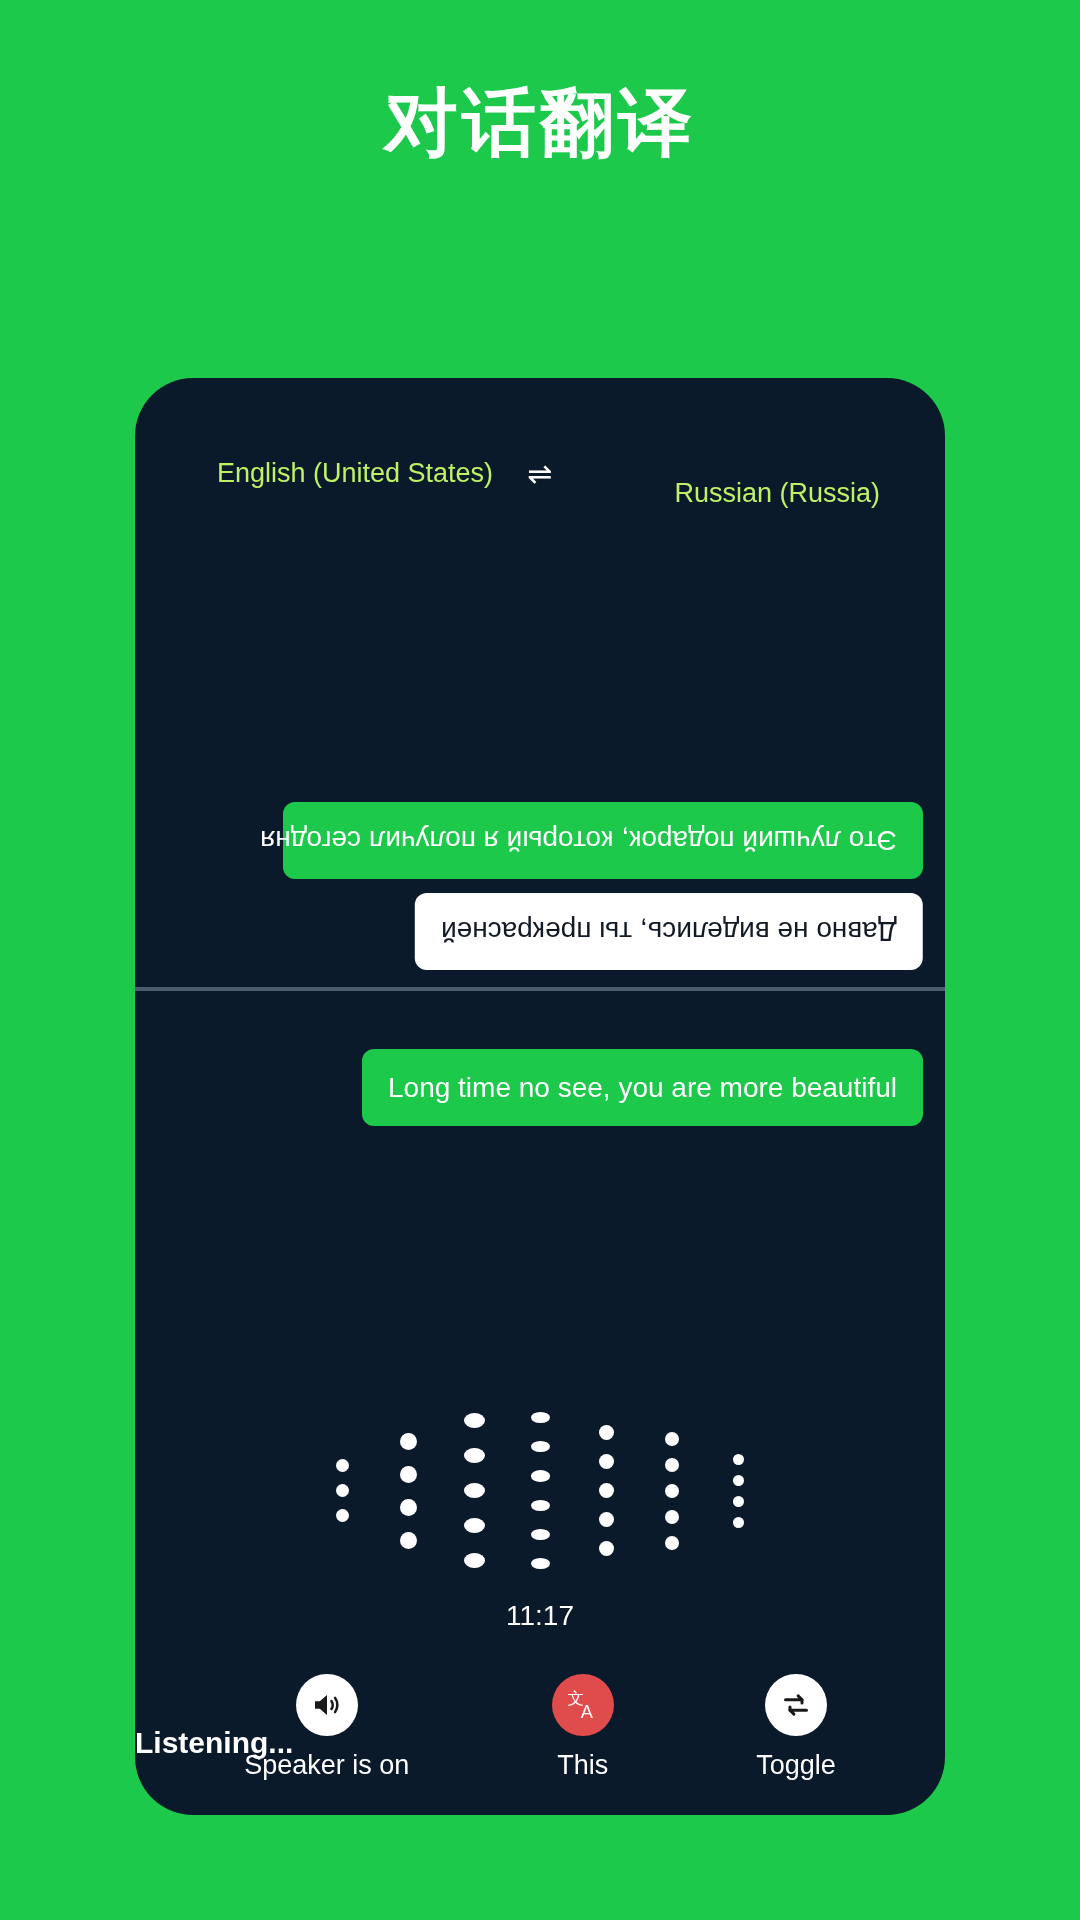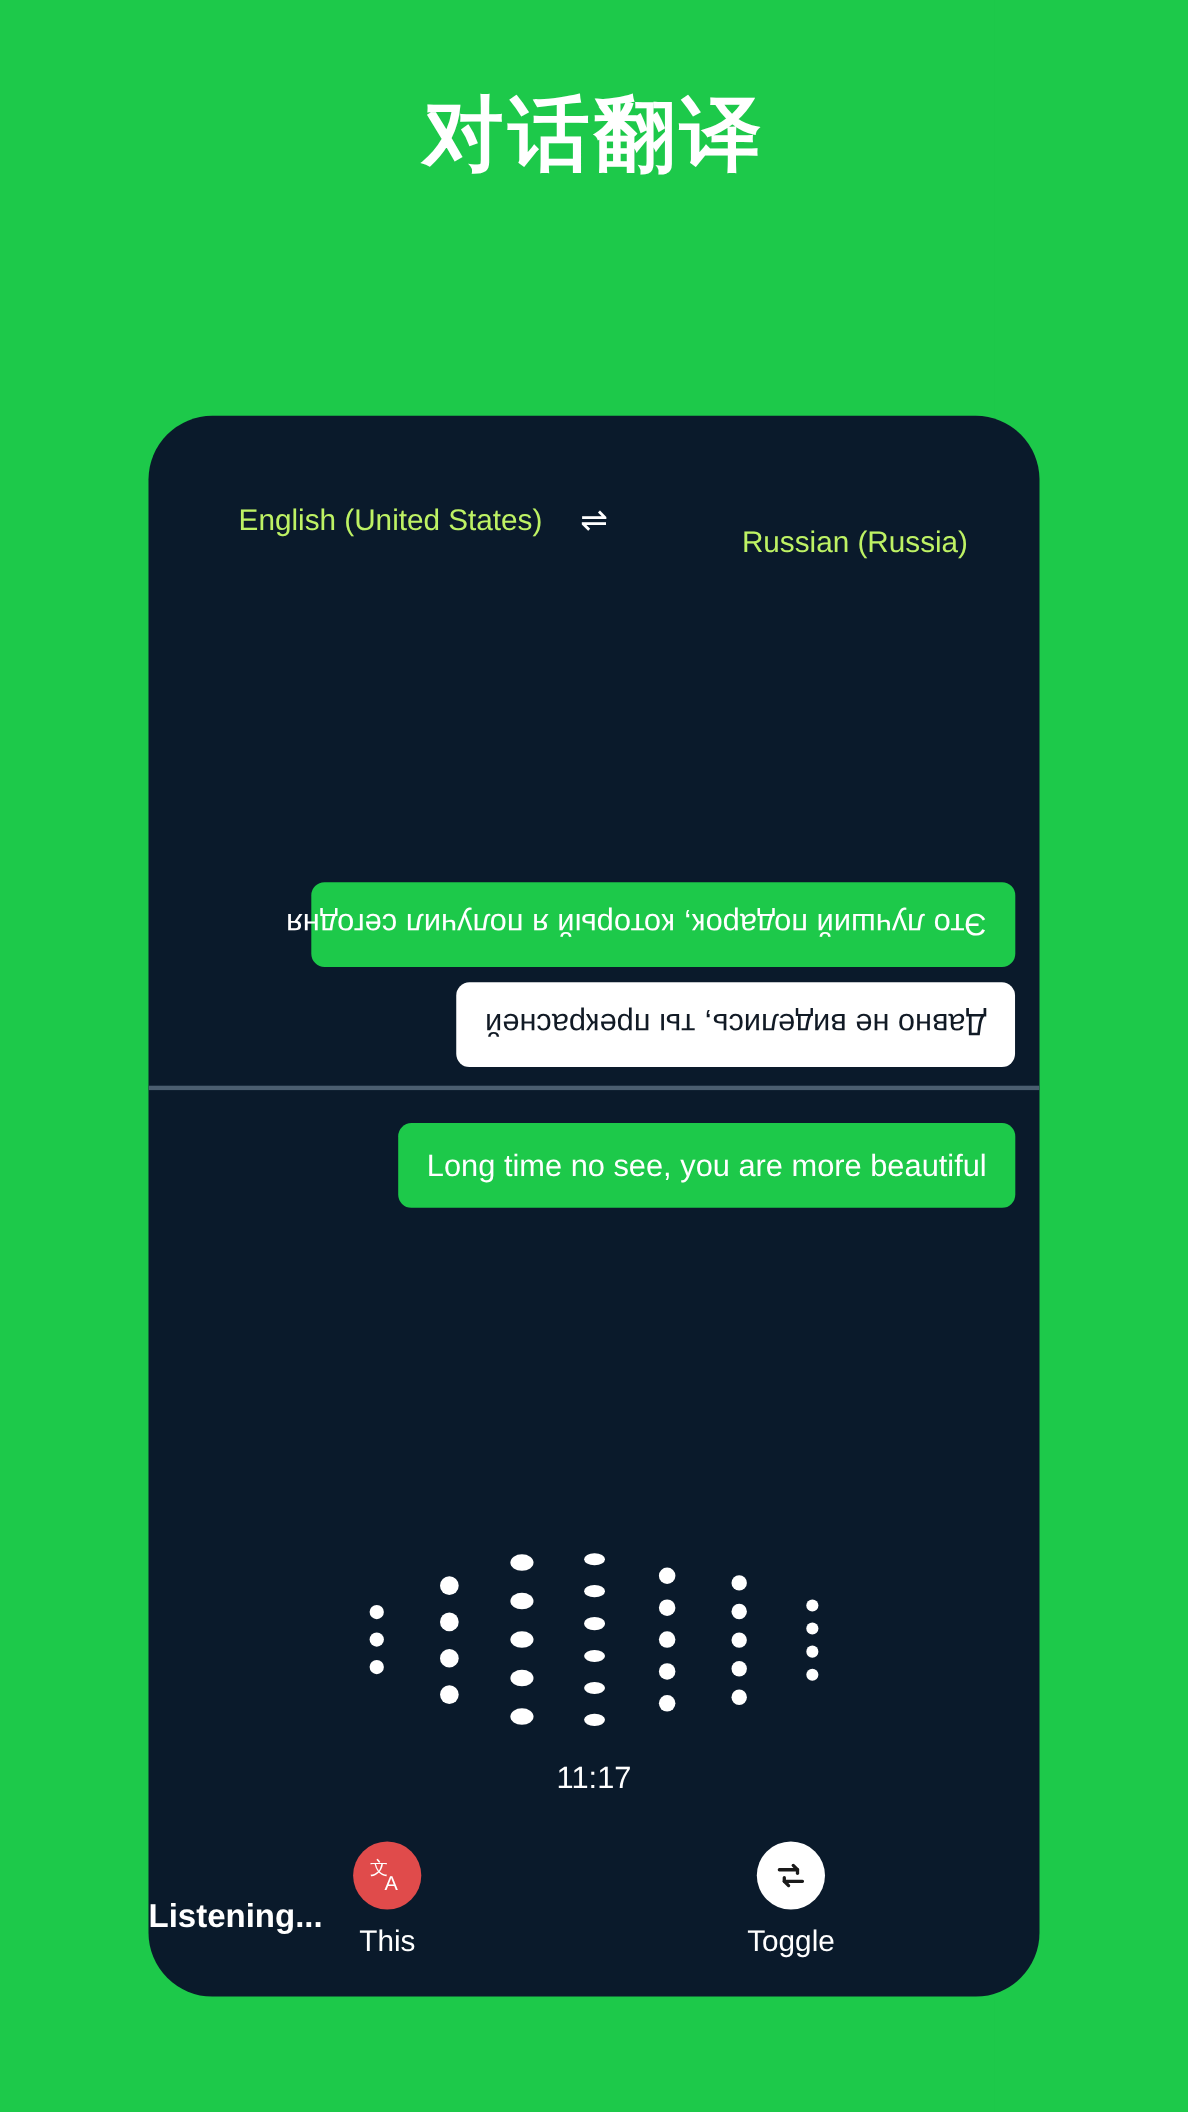--- a/index.html
+++ b/index.html
@@ -91,21 +91,21 @@
   
   .local-pane {
     position: absolute;
     top: 625px; left: 0;
     width: 810px; height: 250px;
     display: flex;
     flex-direction: column;
     padding: 18px 22px 0 22px;
     gap: 14px;
   }
-  .local-pane .bubble-row { display: flex; }
+  .local-pane .bubble-row { display: flex; margin-top: 28px; }
 
   
   .row-right { justify-content: flex-end; }
   .row-left  { justify-content: flex-start; }
   .bubble {
     max-width: 640px;
     padding: 21px 26px;
     border-radius: 12px;
     font-size: 28px;
     line-height: 1.25;
@@ -264,20 +264,30 @@
           <div class="wv-dot" style="width: 11px; height: 11px; margin: 5px 0px;"></div>
           <div class="wv-dot" style="width: 11px; height: 11px; margin: 5px 0px;"></div>
           <div class="wv-dot" style="width: 11px; height: 11px; margin: 5px 0px;"></div>
         </div>
       </div>
 
     <div class="timer">11:17</div>
 
     <div class="controls">
 
+      <div class="ctrl">
+        <div class="ctrl-circle">
+          <svg width="36" height="36" viewBox="0 0 24 24" fill="none">
+            <path d="M4 9.5h3.2L12 5.4v13.2L7.2 14.5H4z" fill="#1A1A1A"></path>
+            <path d="M15 9.4c1.1 1.4 1.1 3.8 0 5.2" stroke="#1A1A1A" stroke-width="1.7" stroke-linecap="round"></path>
+            <path d="M17.4 7.3c2 2.5 2 6.9 0 9.4" stroke="#1A1A1A" stroke-width="1.7" stroke-linecap="round"></path>
+          </svg>
+        </div>
+        <span class="ctrl-label">Speaker is on</span>
+      </div>
 
       <div class="ctrl">
         <div class="ctrl-circle danger">
           <svg width="38" height="38" viewBox="0 0 24 24">
             <text x="2.2" y="11.4" font-size="10.5" fill="#FFFFFF" font-family="DejaVu Sans, sans-serif">文</text>
             <text x="10.5" y="20.4" font-size="11.5" fill="#FFFFFF" font-family="Liberation Sans, sans-serif">A</text>
           </svg>
         </div>
         <span class="ctrl-label">This</span>
       </div>

